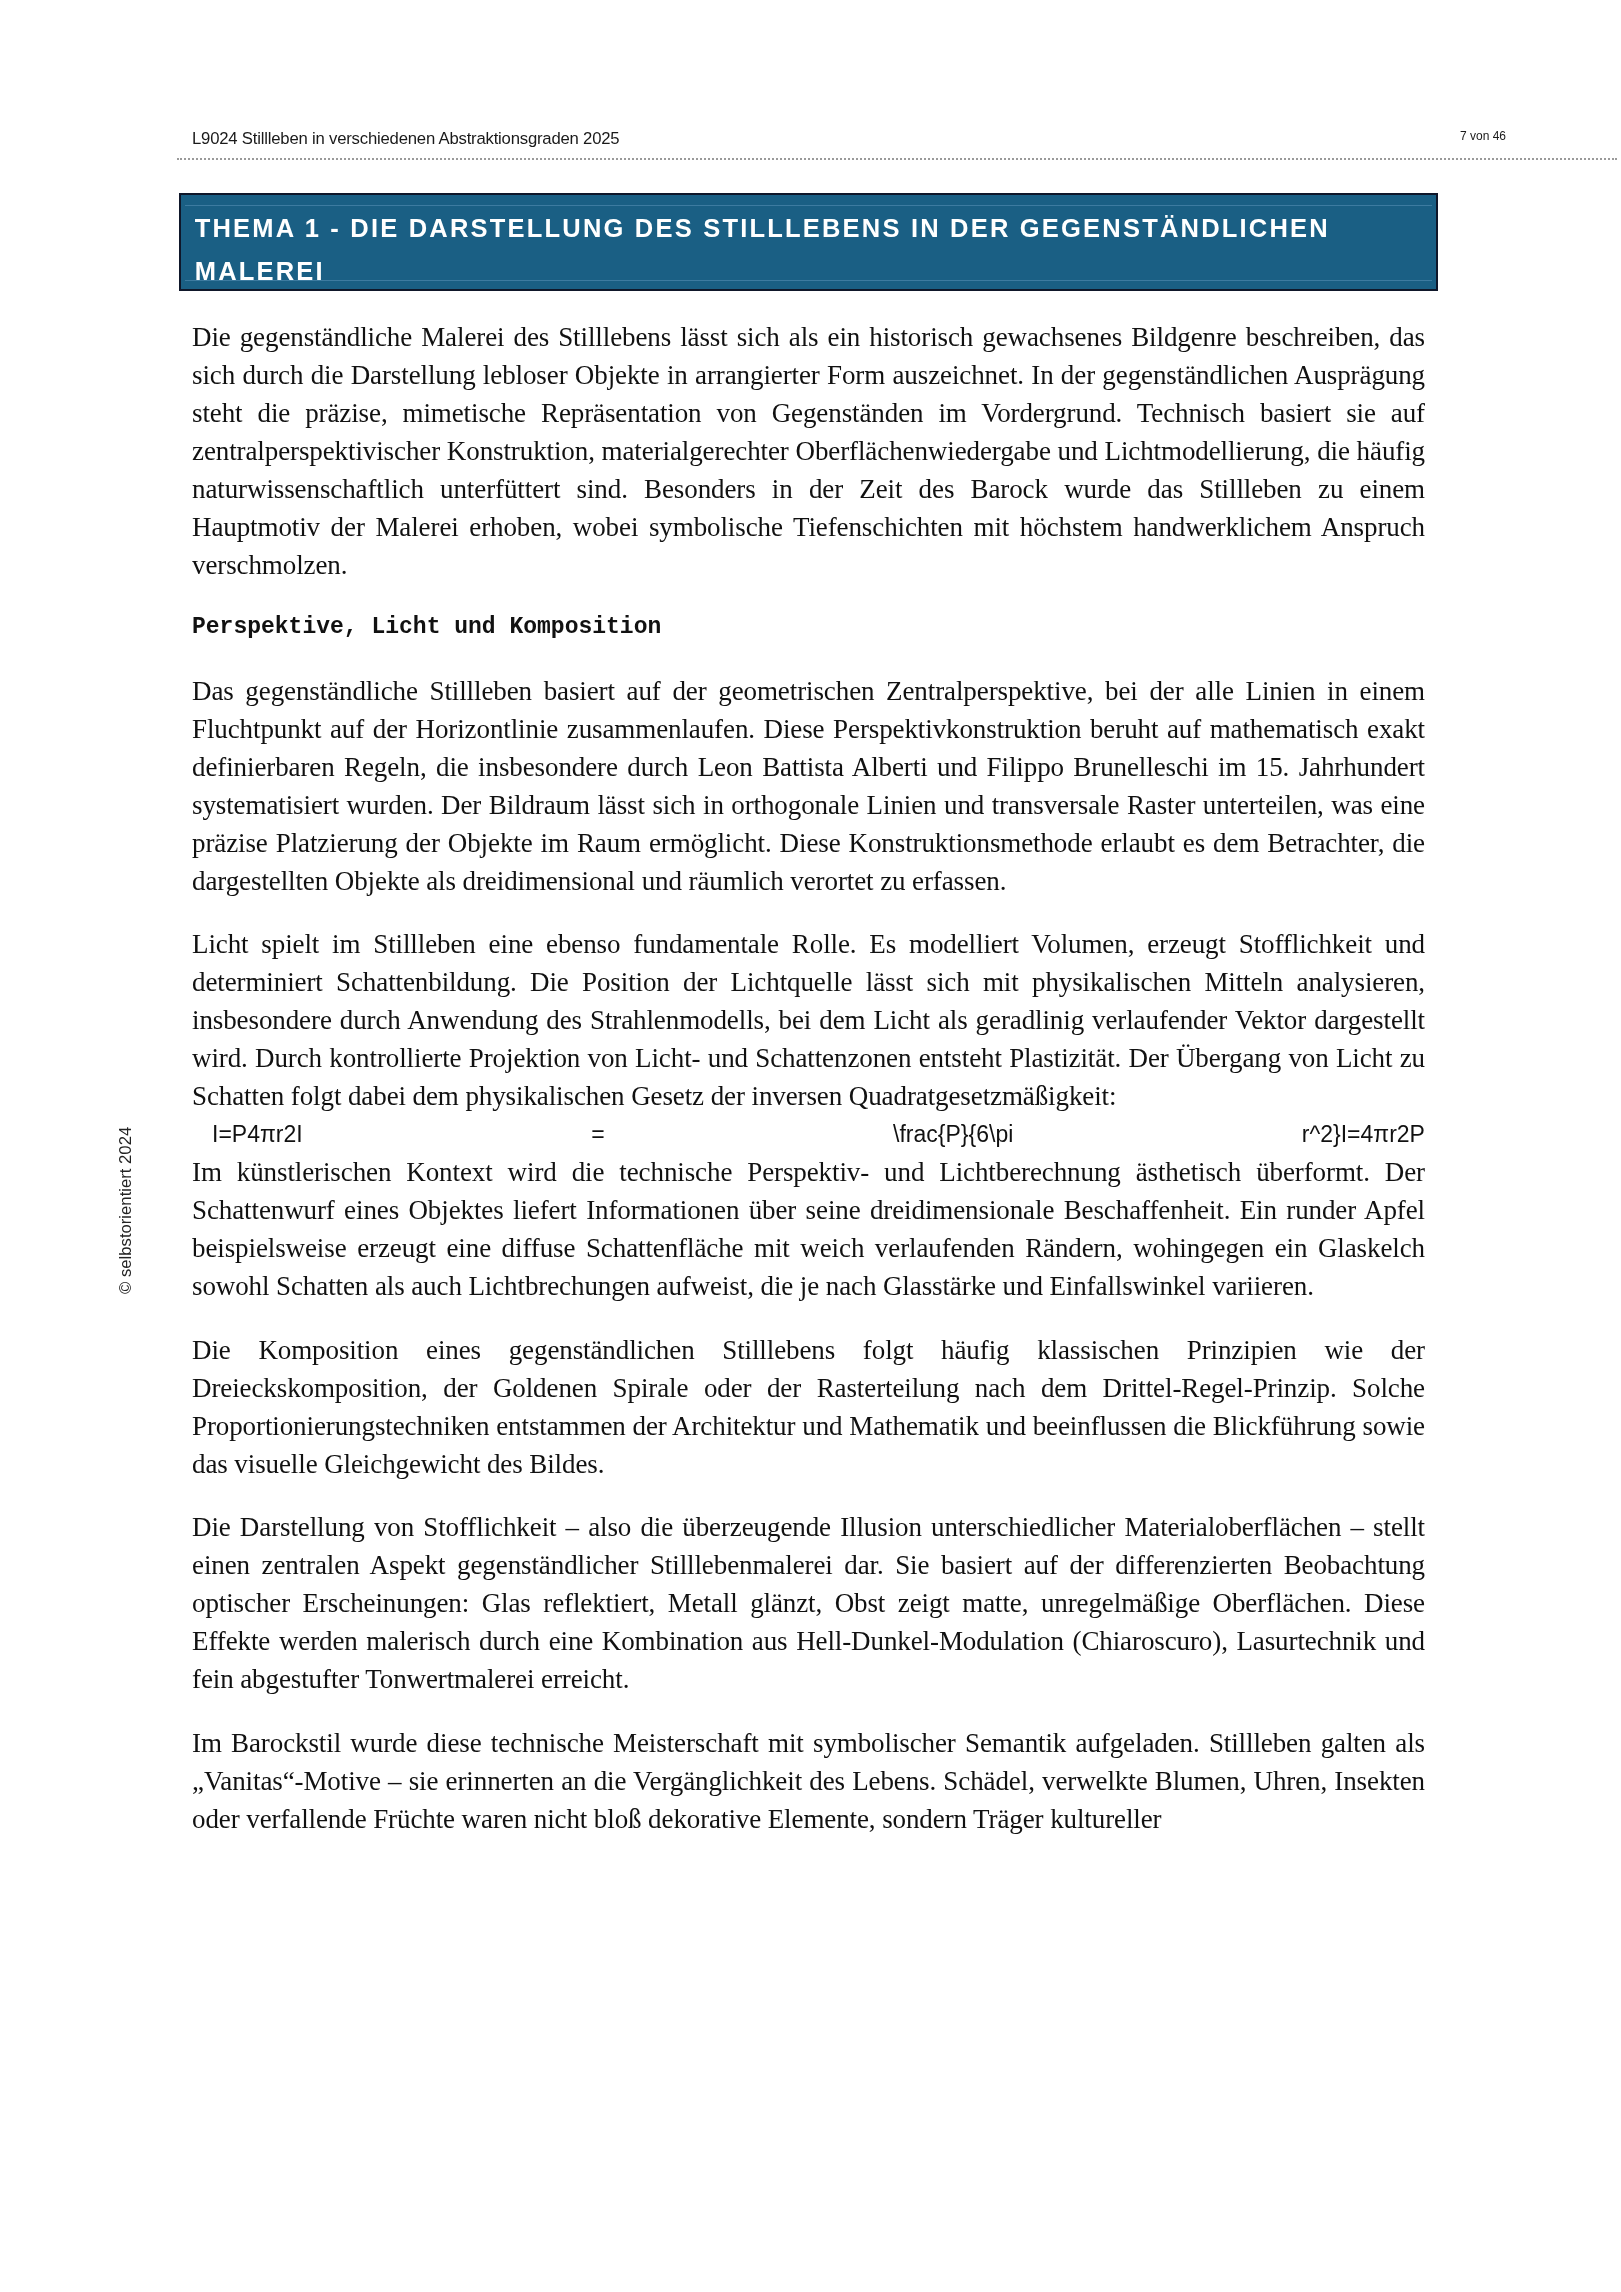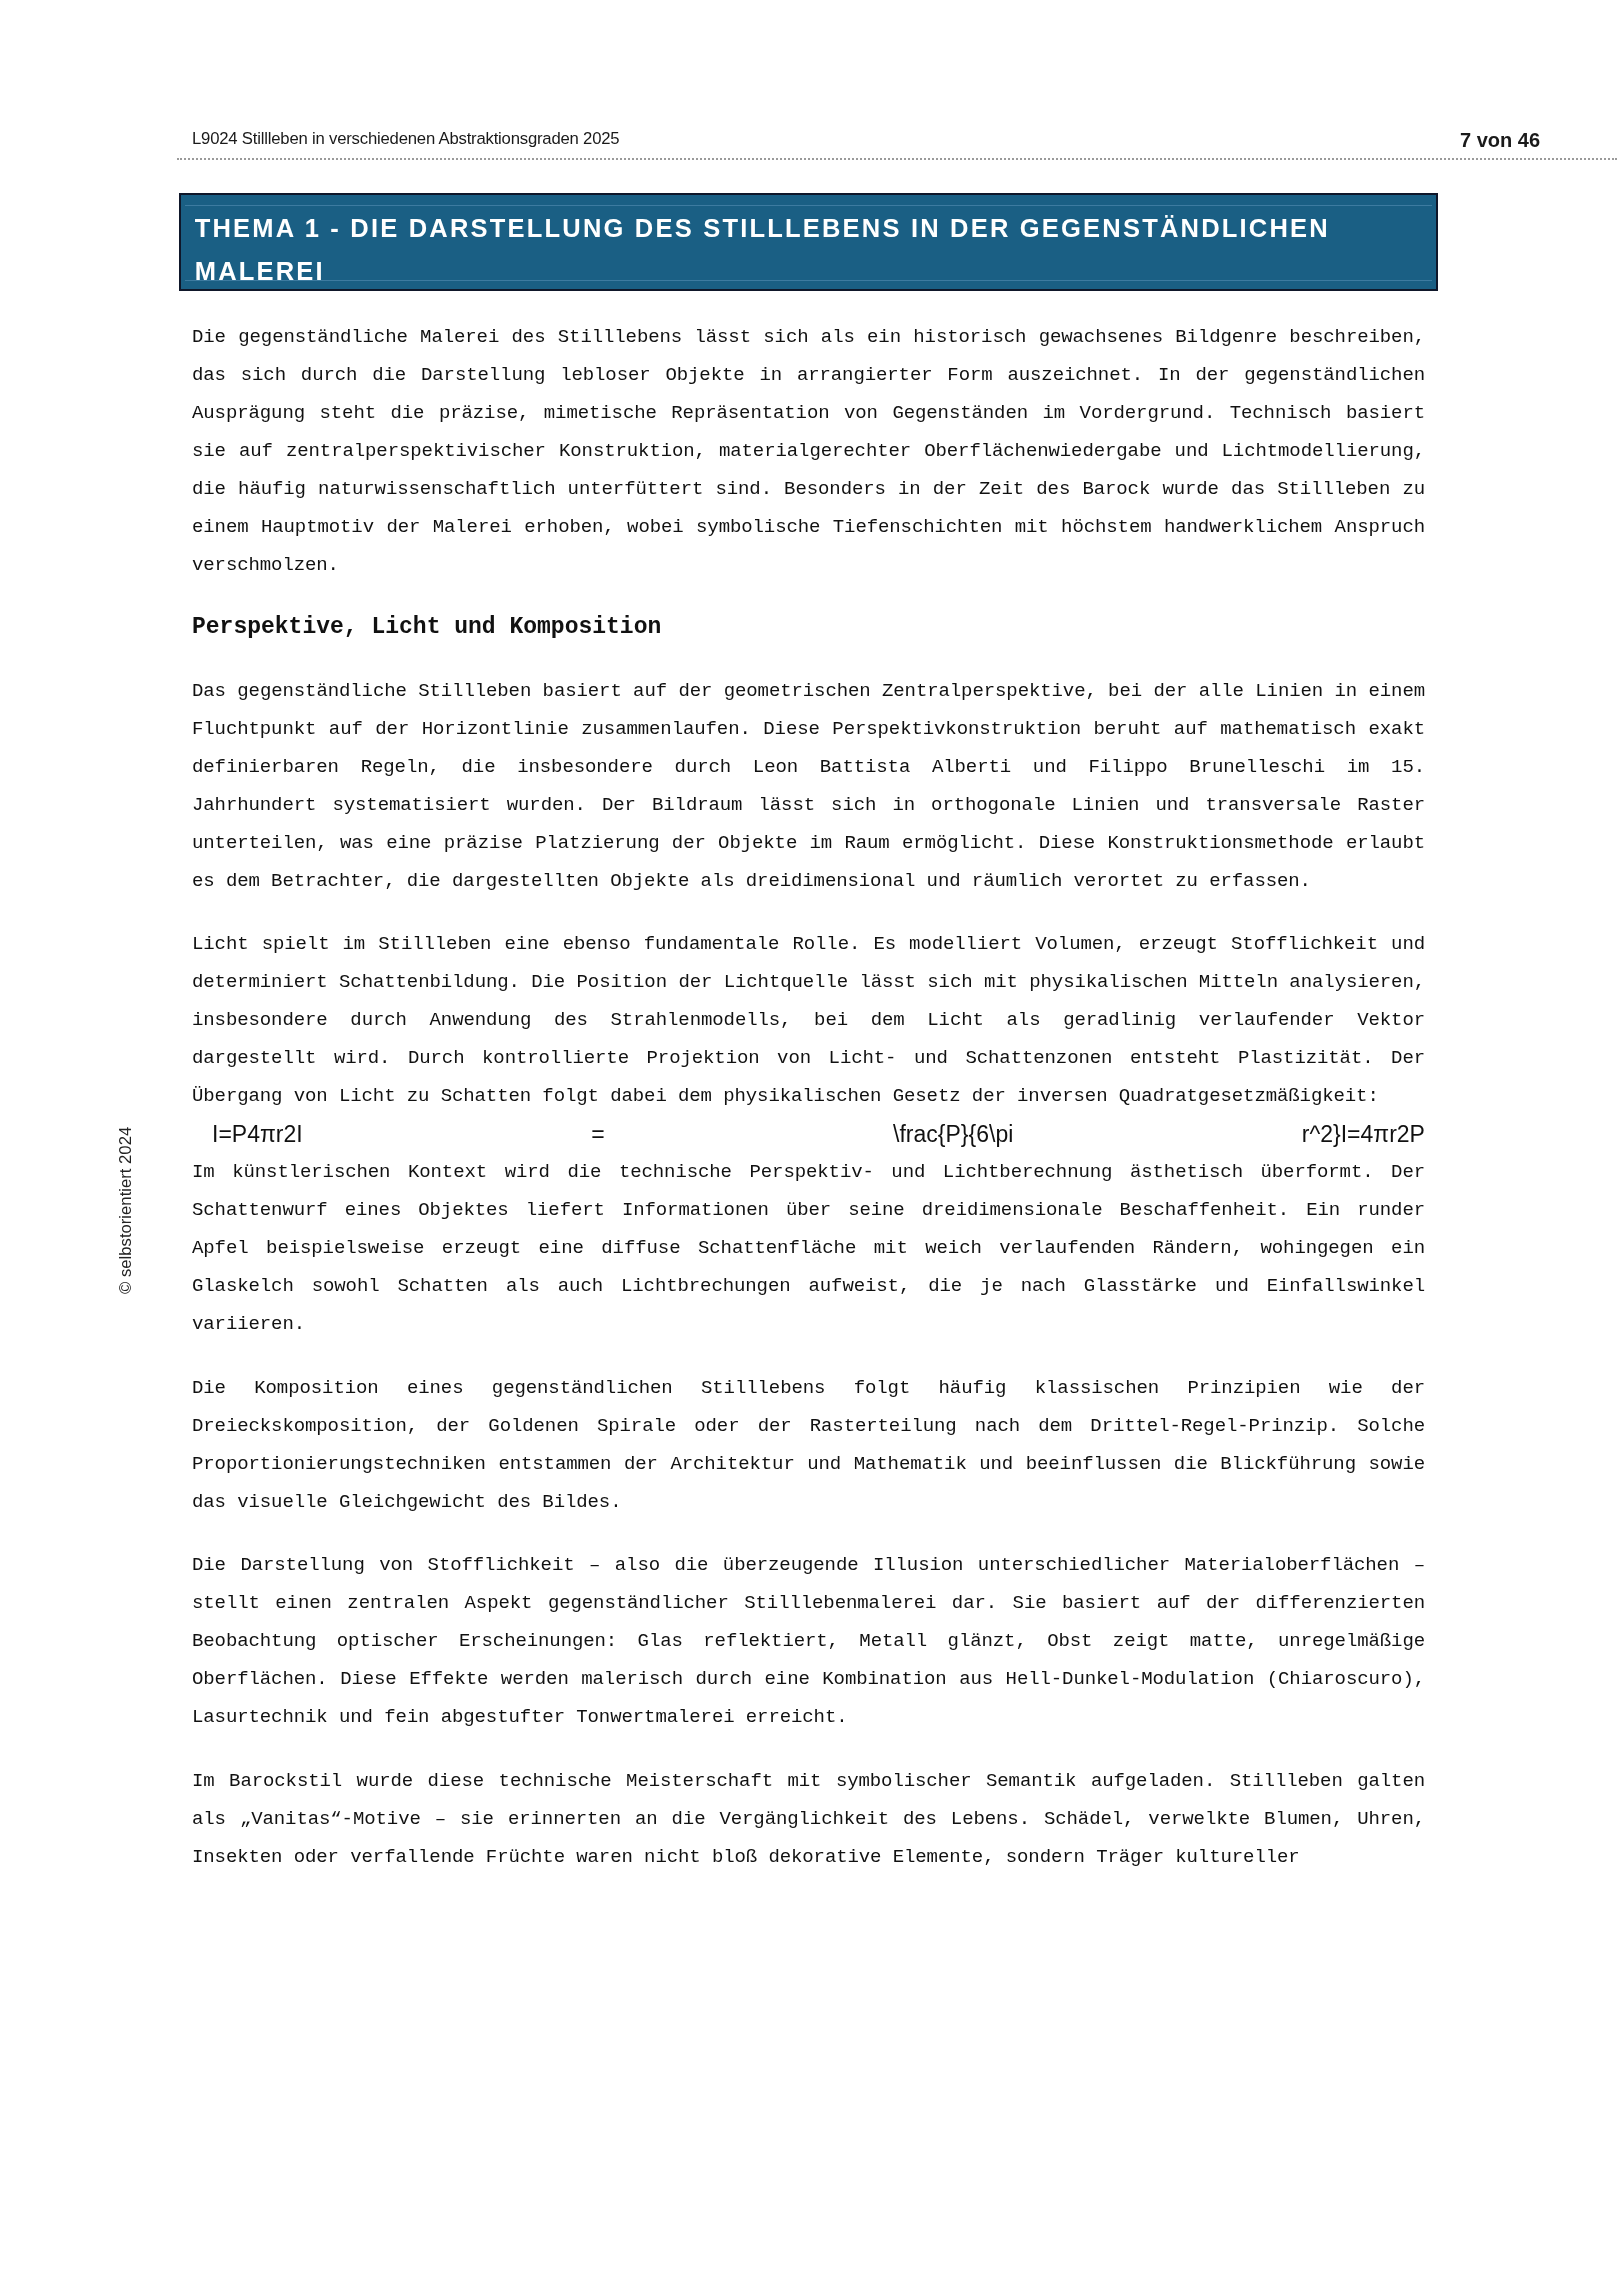--- a/index.html
+++ b/index.html
@@ -1,32 +1,32 @@
 <!DOCTYPE html>
 <html><head>
 <meta charset="utf-8">
 <style>
   html, body { margin: 0; padding: 0; background: #ffffff; }
   body { width: 1621px; height: 2293px; position: relative; overflow: hidden;
          font-family: "Liberation Sans", sans-serif; color: #111; }
   .page-header { position: absolute; left: 192px; top: 129px; width: 1425px; height: 29px; }
   .page-header .doc-title { position: absolute; left: 0; top: 0; font-size: 16.7px; font-family: "Liberation Sans Narrow","Liberation Sans", sans-serif; color: #1a1a1a; letter-spacing: -0.2px; }
-  .page-header .page-num { position: absolute; left: 1268px; top: 0; font-size: 20px; color: #1a1a1a; font-weight: bold; }
+  .page-header .page-num { position: absolute; left: 1268px; top: 0; font-size: 12px; color: #1a1a1a; }
   .header-rule { position: absolute; left: 177px; top: 158px; width: 1440px; height: 0; border-top: 2px dotted #9a9a9a; }
   .side-copyright { position: absolute; left: 116px; top: 1294px; transform-origin: 0 0; transform: rotate(-90deg);
                     font-size: 16.7px; color: #222; white-space: nowrap; }
   .thema-box { position: absolute; left: 179px; top: 193px; width: 1259px; height: 98px;
                background: #1a5f84; border: 2px solid #0f172a; box-sizing: border-box; }
   .thema-box .inner { position: absolute; left: 3.9px; right: 3.9px; top: 9.8px; bottom: 7.8px;
                       border-top: 1px solid #3d7ba0; border-bottom: 1px solid #3d7ba0; }
   .thema-title { position: absolute; left: 13.7px; top: 11.8px; width: 1225px; color: #fff; font-weight: bold;
                  font-size: 25.5px; letter-spacing: 2.2px; line-height: 43px; margin: 0; }
   .content { position: absolute; left: 192px; top: 318px; width: 1233px; }
-  .content p { margin: 0 0 25.5px 0; font-size: 19px; line-height: 38px; text-align: justify;
-               font-family: Liberation Mono, monospace; letter-spacing: -0.1px; }
+  .content p { margin: 0 0 25.5px 0; font-size: 27px; line-height: 38px; text-align: justify;
+               font-family: Liberation Serif, serif; letter-spacing: -0.1px; }
   .content h2 { margin: 0 0 27.4px 0; font-size: 23px; line-height: 35px; font-weight: bold;
                 font-family: Liberation Mono, monospace; }
   .formula { display: flex; justify-content: space-between; font-size: 23px; line-height: 38px;
              font-family: "Liberation Sans Narrow","Liberation Sans", sans-serif; margin-left: 20px; }
   .formula-caption { margin: 0 0 25.5px 0; font-size: 23px; line-height: 38px;
              font-family: "Liberation Sans Narrow","Liberation Sans", sans-serif; }
   p.tight { margin-bottom: 0; }
 </style>
 </head>
 <body>

